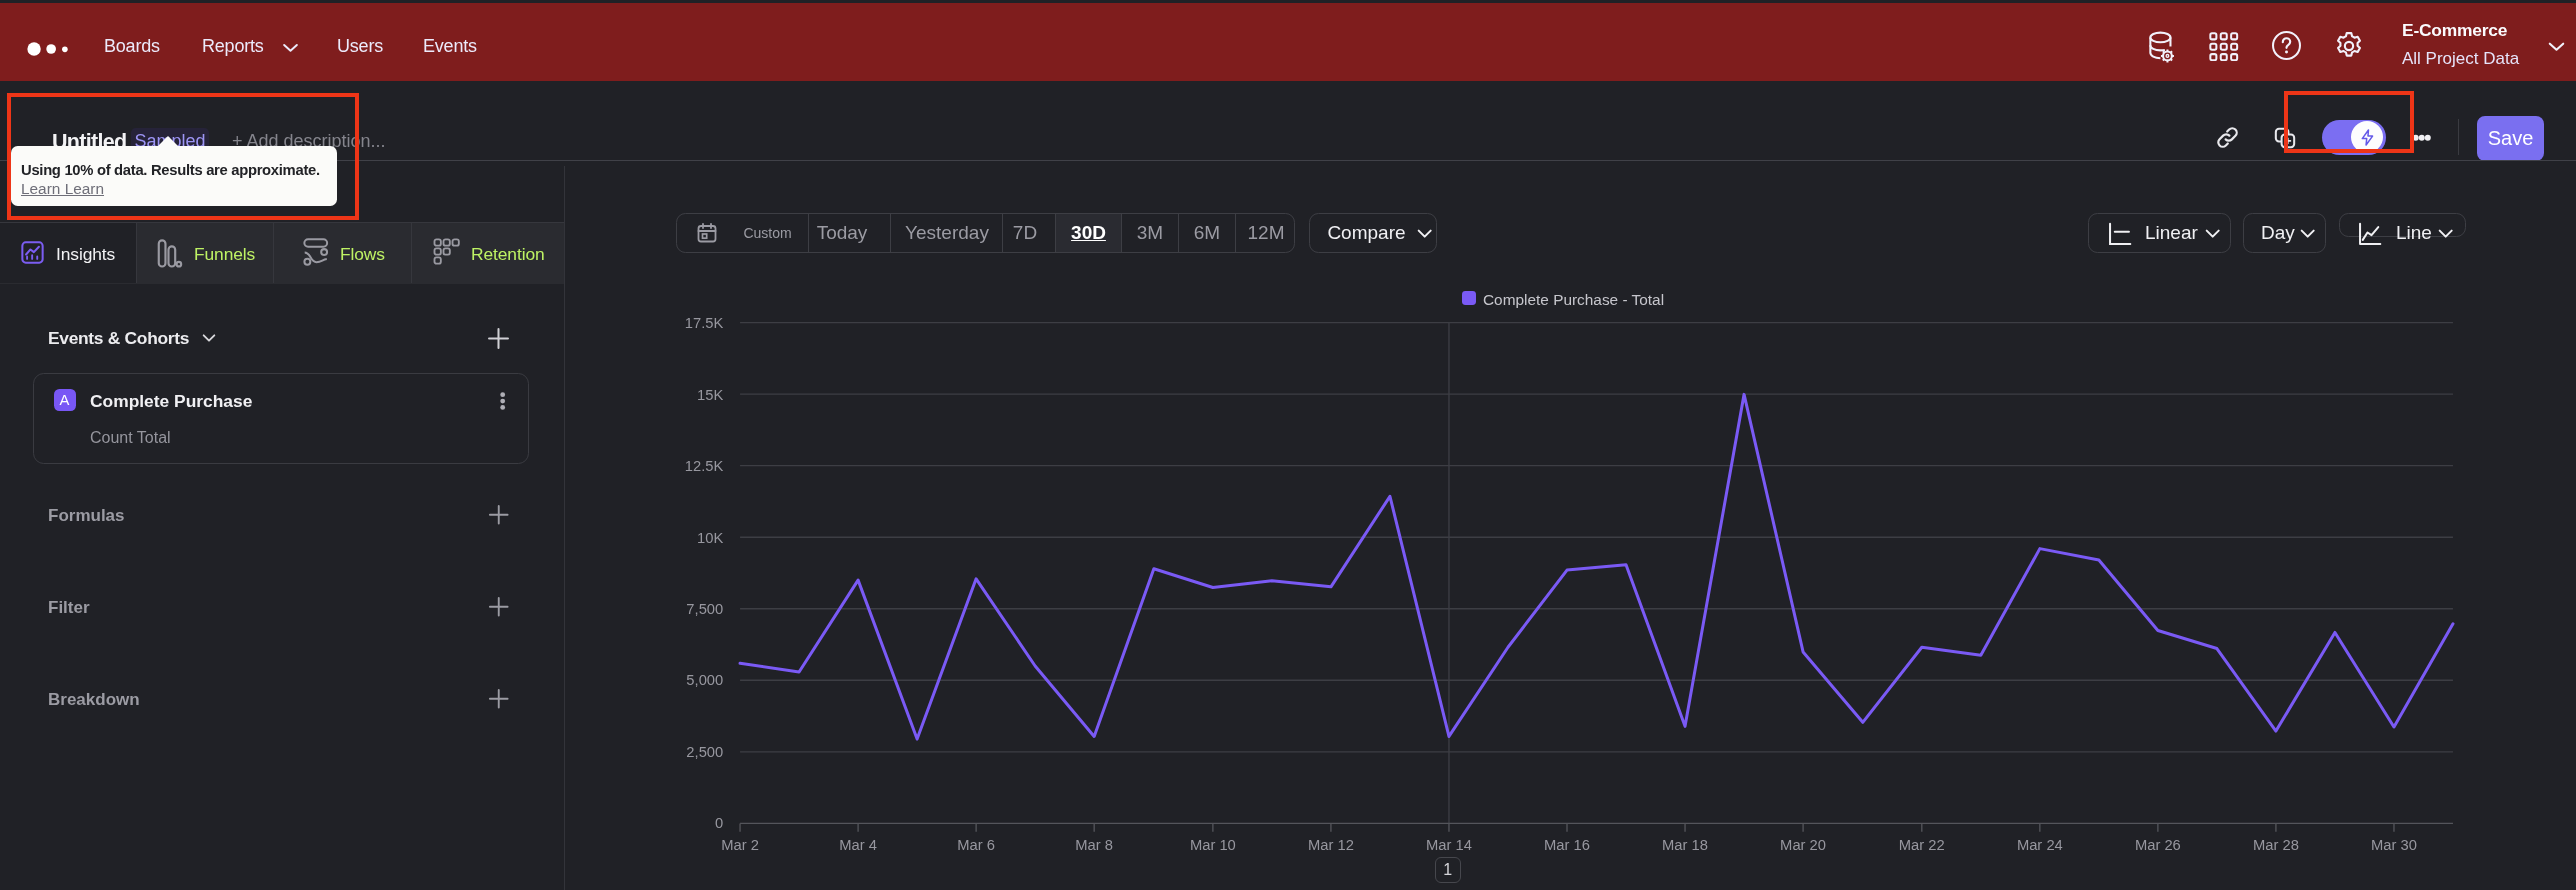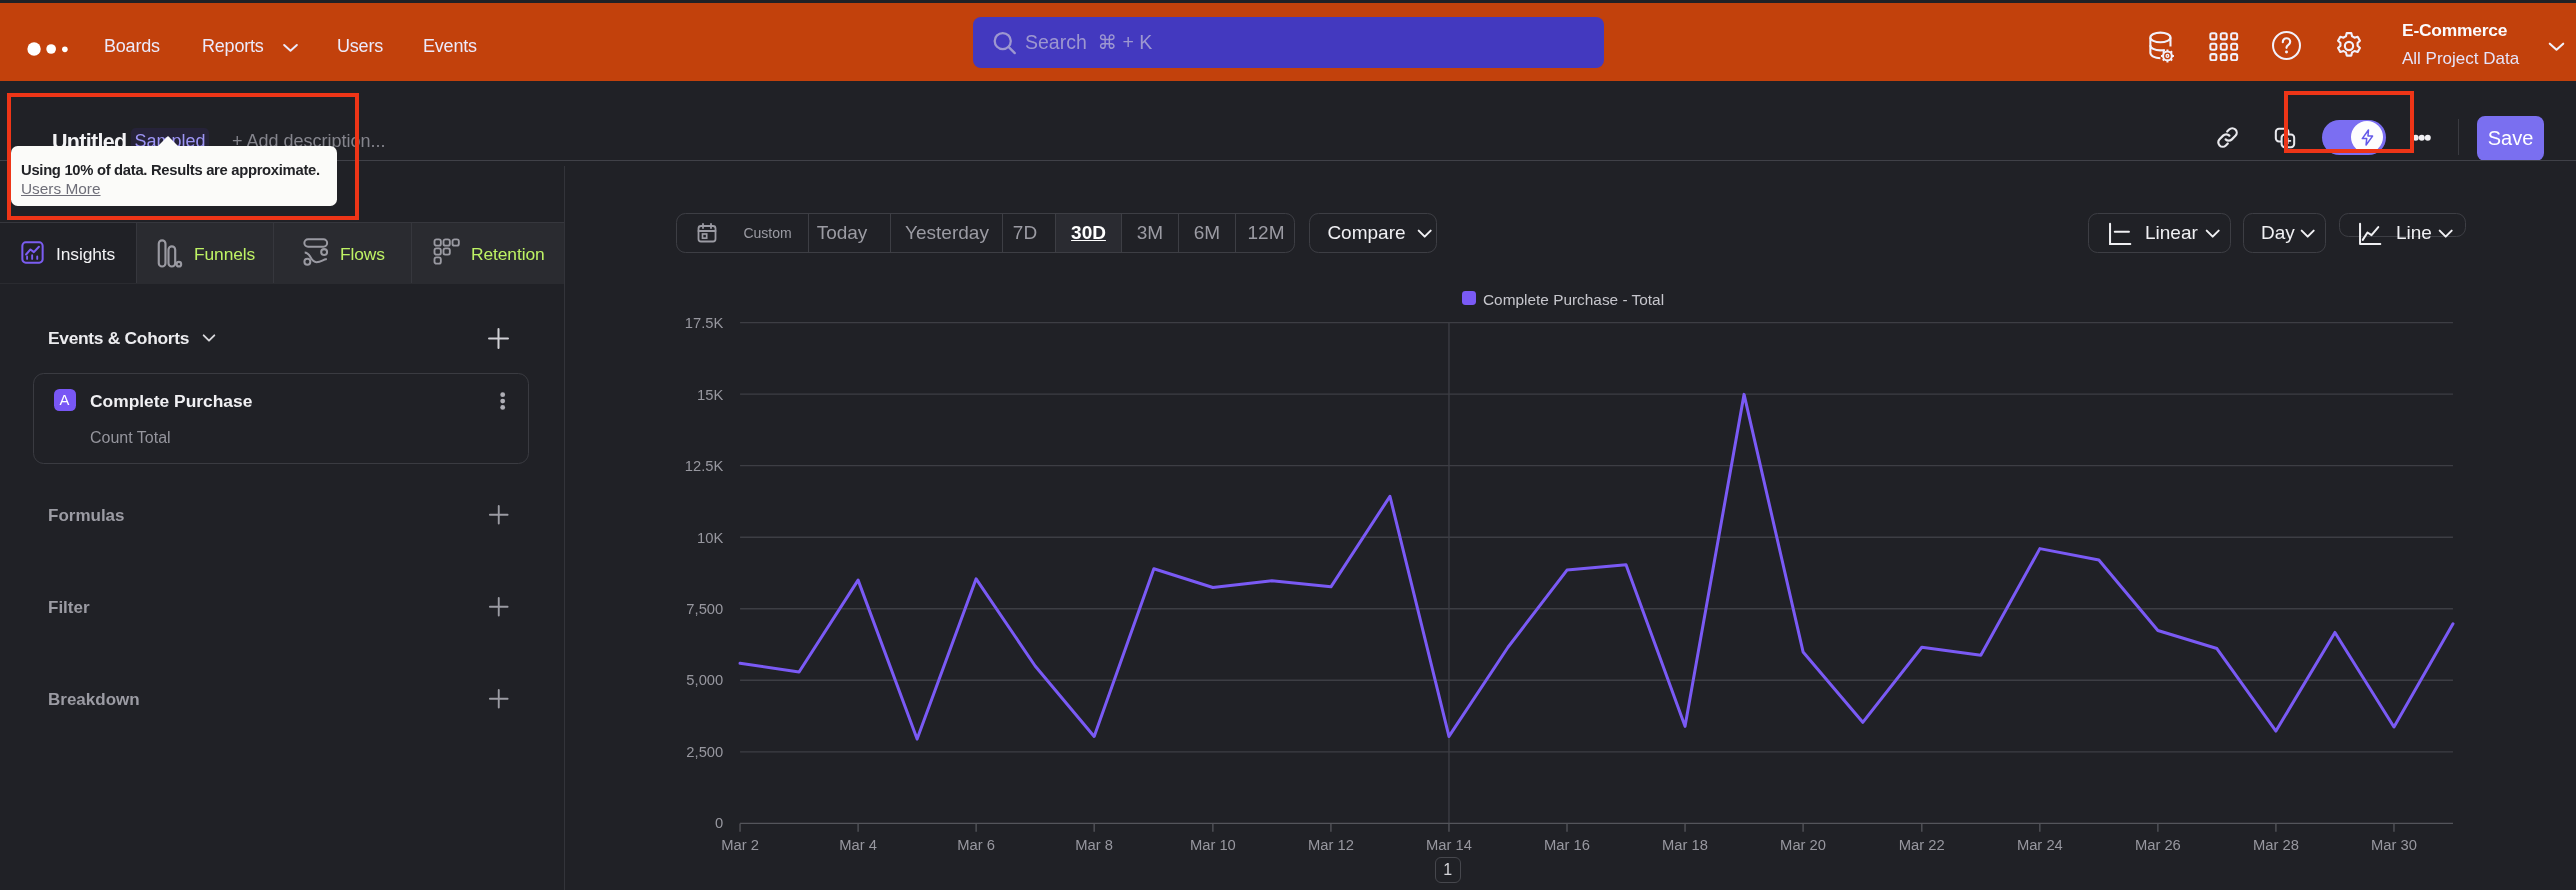--- a/index.html
+++ b/index.html
@@ -2,21 +2,21 @@
 <html style="font-size:10.7px"><head>
 <meta charset="utf-8">
 <style>
   * { margin:0; padding:0; box-sizing:border-box; }
   html,body { width:2576px; height:890px; overflow:hidden; background:#202126;
     font-family:"Liberation Sans", sans-serif; }
   .abs { position:absolute; }
   #stage { position:relative; width:2576px; height:890px; background:#202126; }
 
   
-  #topbar { position:absolute; left:0; top:2.7px; width:2576px; height:78px; background:#c2410c; }
+  #topbar { position:absolute; left:0; top:2.7px; width:2576px; height:78px; background:#7f1d1d; }
   .navlink { position:absolute; top:4px; height:78px; line-height:78px; color:#eceafb; font-size:18px; letter-spacing:-0.2px; }
   #search { position:absolute; left:973px; top:14px; width:631px; height:51px; background:#4339bf; border-radius:8px; }
   #search .stext { position:absolute; left:52px; top:0; height:51px; line-height:51px; font-size:19.5px; color:#9d97d0; }
 
   
   #header { position:absolute; left:0; top:99px; width:2576px; height:85px; background:#202126; }
   #headerline { position:absolute; left:0; top:160px; width:2576px; height:1.3px; background:#404148; }
 
   
   #sideborder { position:absolute; left:564px; top:166px; width:1.3px; height:725px; background:#33343a; }
@@ -38,27 +38,20 @@
       <circle cx="43.5" cy="61" r="7.2" fill="#fff"></circle>
       <circle cx="64" cy="61.5" r="4.2" fill="#fff"></circle>
     </svg>
     <div class="navlink" style="left:104px;">Boards</div>
     <div class="navlink" style="left:202px;">Reports</div>
     <svg class="abs" style="left:281px;top:39px;" width="19" height="12.7" viewBox="0 0 28 19">
         <path d="M4.5 4.5 L14 13 L23.5 4.5" stroke="#eceafb" stroke-width="3" fill="none" stroke-linecap="round" stroke-linejoin="round"></path>
       </svg>
     <div class="navlink" style="left:337px;">Users</div>
     <div class="navlink" style="left:423px;">Events</div>
-    <div id="search">
-      <svg class="abs" style="left:17.4px;top:12.7px;" width="29.5" height="29.5" viewBox="0 0 44 44">
-        <circle cx="19" cy="18" r="12" stroke="#9d97d0" stroke-width="3.4" fill="none"></circle>
-        <path d="M28 27 L37 36" stroke="#9d97d0" stroke-width="3.4" stroke-linecap="round"></path>
-      </svg>
-      <div class="stext">Search&nbsp;&nbsp;⌘ + K</div>
-    </div>
 
     <svg class="abs" style="left:2147px;top:27.5px;" width="29.5" height="35" viewBox="0 0 44 52" fill="none" stroke="#f2f1fb" stroke-width="3.1">
       <ellipse cx="20" cy="11" rx="15" ry="7.2"></ellipse>
       <path d="M5 11 V34 C5 38.5 11.5 41.8 20 42"></path>
       <path d="M35 11 V24.5"></path>
       <path d="M5 22.5 C5 27 11.5 30.3 20 30.3 C22.4 30.3 24.7 30.05 26.7 29.6"></path>
       <circle cx="30.5" cy="38.5" r="6.6"></circle>
       <circle cx="30.5" cy="38.5" r="2" stroke-width="2"></circle>
       <path d="M30.5 28.8 V32 M30.5 45 V48.2 M40.2 38.5 H37 M24 38.5 H20.8 M37.4 31.6 L35.1 33.9 M25.9 43.1 L23.6 45.4 M37.4 45.4 L35.1 43.1 M25.9 33.9 L23.6 31.6" stroke-width="3"></path>
     </svg>
@@ -124,21 +117,21 @@
 
     <div class="abs" style="left:2477px;top:17px;width:67px;height:45px;background:#7a6ff0;border-radius:8px;color:#fff;font-size:20px;font-weight:500;text-align:center;line-height:45px;">Save</div>
   </div>
 
   <div class="abs" style="left:6.7px;top:93px;width:352px;height:127px;border:4px solid #ee3517;z-index:40;"></div>
   <div class="abs" style="left:2284px;top:91px;width:130px;height:62px;border:4px solid #ee3517;z-index:40;"></div>
 
   <div class="abs" style="left:10.7px;top:146px;width:326px;height:60px;background:#fbfbf9;border-radius:6.7px;z-index:30;"></div>
   <div class="abs" style="left:158px;top:136px;width:0;height:0;border-left:10.7px solid transparent;border-right:10.7px solid transparent;border-bottom:10.7px solid #fbfbf9;z-index:30;"></div>
   <div class="abs" style="left:21px;top:162px;font-size:14.8px;font-weight:700;color:#222327;letter-spacing:-0.3px;z-index:31;">Using 10% of data. Results are approximate.</div>
-  <div class="abs" style="left:21px;top:180px;font-size:15.4px;color:#6e6e78;text-decoration:underline;z-index:31;">Users More</div>
+  <div class="abs" style="left:21px;top:180px;font-size:15.4px;color:#6e6e78;text-decoration:underline;z-index:31;">Learn Learn</div>
   <div id="headerline"></div>
 
   <div id="sideborder"></div>
   <div id="tabstrip"></div>
   <div id="tabactive"></div>
   <div class="tabdiv" style="left:136px; top:223px;"></div>
   <div class="tabdiv" style="left:273px; top:223px;"></div>
   <div class="tabdiv" style="left:411px; top:223px;"></div>
   <div class="tablabel" style="left:56px; top:244px; color:#f2f2f4; font-weight:500;">Insights</div>
   <div class="tablabel" style="left:194px; top:244px;">Funnels</div>

